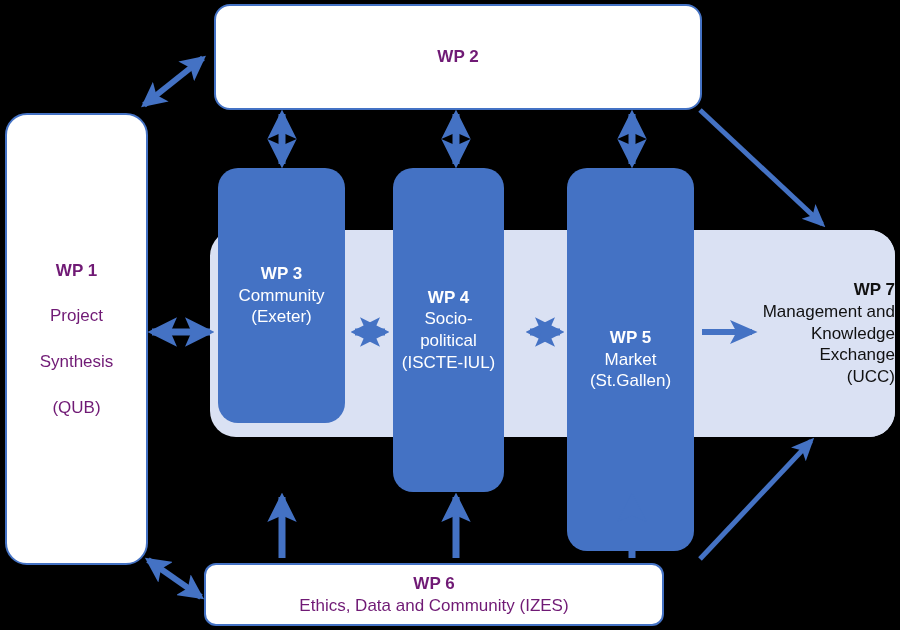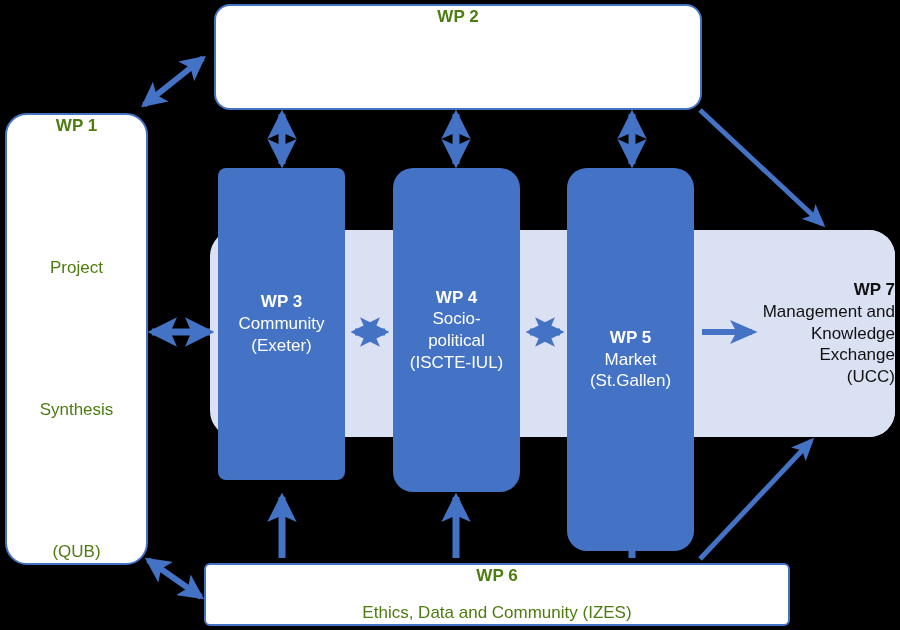--- a/index.html
+++ b/index.html
@@ -33,22 +33,21 @@
   }
   .wp-sub {
     font-size: 17px;
     font-weight: normal;
   }
 
   
   .box-white {
     background: #ffffff;
     border: 2.5px solid #4472C4;
-    color: #4d7c0f;
-    justify-content: space-between;
+    color: #701a75;
   }
 
   
   .box-blue {
     background: #4472C4;
     border: none;
     color: #ffffff;
   }
 
   
@@ -94,32 +93,32 @@
     <div class="wp-title">WP 1</div>
     <div class="wp-sub">Project</div>
     <div class="wp-sub">Synthesis</div>
     <div class="wp-sub">(QUB)</div>
   </div>
 
   <div class="wp-box box-white z3" style="left:214px; top:4px; width:488px; height:106px; border-radius:16px;">
     <div class="wp-title">WP 2</div>
   </div>
 
-  <div class="wp-box box-white z3" style="left:204px; top:563px; width:586px; height:63px; border-radius:6px;">
+  <div class="wp-box box-white z3" style="left:204px; top:563px; width:460px; height:63px; border-radius:12px;">
     <div class="wp-title">WP 6</div>
     <div class="wp-sub">Ethics, Data and Community (IZES)</div>
   </div>
 
-  <div class="wp-box box-blue z3" style="left:218px; top:168px; width:127px; height:312px; border-radius:8px;">
+  <div class="wp-box box-blue z3" style="left:218px; top:168px; width:127px; height:255px; border-radius:20px;">
     <div class="wp-title">WP 3</div>
     <div class="wp-sub">Community</div>
     <div class="wp-sub">(Exeter)</div>
   </div>
 
-  <div class="wp-box box-blue z3" style="left:393px; top:168px; width:127px; height:324px; border-radius:20px;">
+  <div class="wp-box box-blue z3" style="left:393px; top:168px; width:111px; height:324px; border-radius:20px;">
     <div class="wp-title">WP 4</div>
     <div class="wp-sub">Socio-</div>
     <div class="wp-sub">political</div>
     <div class="wp-sub">(ISCTE-IUL)</div>
   </div>
 
   <div class="wp-box box-blue z3" style="left:567px; top:168px; width:127px; height:383px; border-radius:20px;">
     <div class="wp-title">WP 5</div>
     <div class="wp-sub">Market</div>
     <div class="wp-sub">(St.Gallen)</div>

